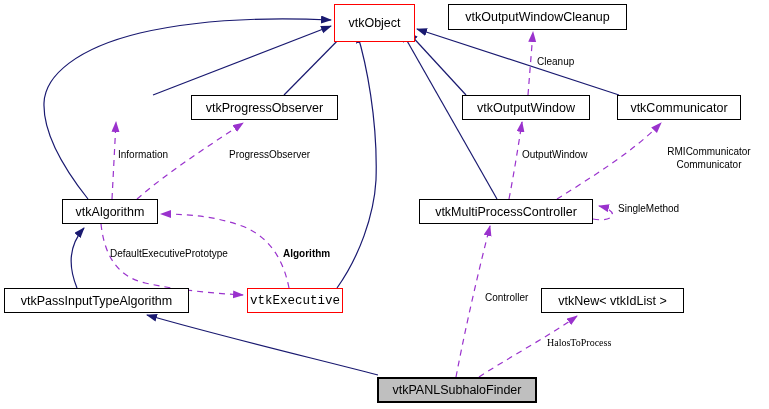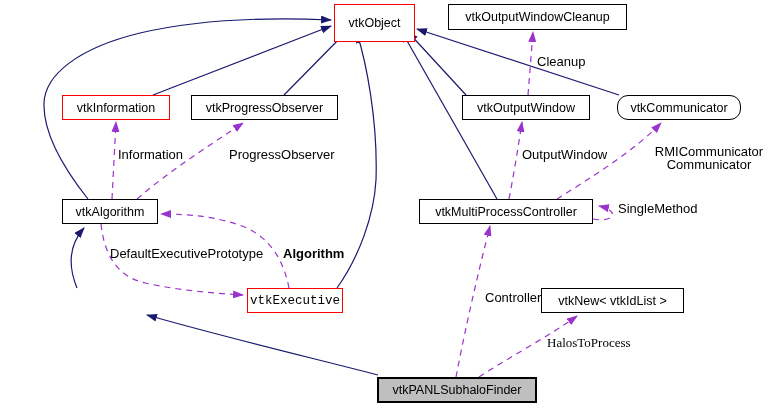--- a/index.html
+++ b/index.html
@@ -42,21 +42,21 @@
     font-size: 12.5px;
     display: flex;
     align-items: center;
     justify-content: center;
     white-space: nowrap;
     cursor: pointer;
   }
   .edge-label {
     position: absolute;
     color: #000000;
-    font-size: 13px;
+    font-size: 10px;
     line-height: 13px;
     white-space: pre-line;
   }
   .edge-label.center {
     text-align: center;
   }
 </style>
 </head>
 <body>
 
@@ -86,26 +86,26 @@
       <path d="M557,199 C592,177 634,151 661,123" class="edge usage" marker-end="url(#arrow-purple)"></path>
       <path d="M593,219 C614,223 621,211 599,206" class="edge usage" marker-end="url(#arrow-purple)"></path>
       <path d="M101,224 C104,252 115,276 145,283 C177,290 210,293 243,295" class="edge usage" marker-end="url(#arrow-purple)"></path>
       <path d="M289,288 C284,262 271,237 242,226 C217,217 192,214 161,214" class="edge usage" marker-end="url(#arrow-purple)"></path>
       <path d="M456,377 C465,330 477,277 490,226" class="edge usage" marker-end="url(#arrow-purple)"></path>
       <path d="M479,377 C508,358 549,336 577,316" class="edge usage" marker-end="url(#arrow-purple)"></path>
     </svg>
 
 <div class="node" style="left: 334px; top: 4px; width: 81px; height: 38px; border-color: rgb(255, 0, 0); border-width: 1px; background: rgb(255, 255, 255);">vtkObject</div>
     <div class="node" style="left: 448px; top: 4px; width: 179px; height: 26px; border-color: rgb(0, 0, 0); border-width: 1px; background: rgb(255, 255, 255);">vtkOutputWindowCleanup</div>
-    <div class="node" style="left: 62px; top: 95px; width: 108px; height: 25px; border-color: rgb(255, 0, 0); border-width: 1px; background: rgb(255, 255, 255);">vtkInformation</div>
     <div class="node" style="left: 191px; top: 95px; width: 147px; height: 25px; border-color: rgb(0, 0, 0); border-width: 1px; background: rgb(255, 255, 255);">vtkProgressObserver</div>
     <div class="node" style="left: 462px; top: 95px; width: 128px; height: 25px; border-color: rgb(0, 0, 0); border-width: 1px; background: rgb(255, 255, 255);">vtkOutputWindow</div>
-    <div class="node" style="left: 617px; top: 95px; width: 124px; height: 25px; border-color: rgb(0, 0, 0); border-width: 1px; background: rgb(255, 255, 255); border-radius: 11px;">vtkCommunicator</div>
+    <div class="node" style="left: 617px; top: 95px; width: 124px; height: 25px; border-color: rgb(0, 0, 0); border-width: 1px; background: rgb(255, 255, 255);">vtkCommunicator</div>
     <div class="node" style="left: 62px; top: 199px; width: 96px; height: 25px; border-color: rgb(0, 0, 0); border-width: 1px; background: rgb(255, 255, 255);">vtkAlgorithm</div>
     <div class="node" style="left: 419px; top: 199px; width: 174px; height: 25px; border-color: rgb(0, 0, 0); border-width: 1px; background: rgb(255, 255, 255); text-align: center;">vtkMultiProcessController</div>
+    <div class="node" style="left: 4px; top: 288px; width: 185px; height: 25px; border-color: rgb(0, 0, 0); border-width: 1px; background: rgb(255, 255, 255);">vtkPassInputTypeAlgorithm</div>
     <div class="node" style="left: 247px; top: 288px; width: 96px; height: 25px; border-color: rgb(255, 0, 0); border-width: 1px; background: rgb(255, 255, 255); font-family: Liberation Mono, monospace;">vtkExecutive</div>
     <div class="node" style="left: 541px; top: 288px; width: 143px; height: 25px; border-color: rgb(0, 0, 0); border-width: 1px; background: rgb(255, 255, 255);">vtkNew&lt; vtkIdList &gt;</div>
     <div class="node" style="left: 377px; top: 377px; width: 160px; height: 26px; border-color: rgb(0, 0, 0); border-width: 2px; background: rgb(191, 191, 191);">vtkPANLSubhaloFinder</div>
     <div class="edge-label" style="left: 118px; top: 148px;">Information</div>
     <div class="edge-label" style="left: 229px; top: 148px;">ProgressObserver</div>
     <div class="edge-label" style="left: 522px; top: 148px;">OutputWindow</div>
     <div class="edge-label center" style="left: 645px; top: 145px; width: 128px;">RMICommunicator
 Communicator</div>
     <div class="edge-label" style="left: 537px; top: 55px;">Cleanup</div>
     <div class="edge-label" style="left: 618px; top: 202px;">SingleMethod</div>

